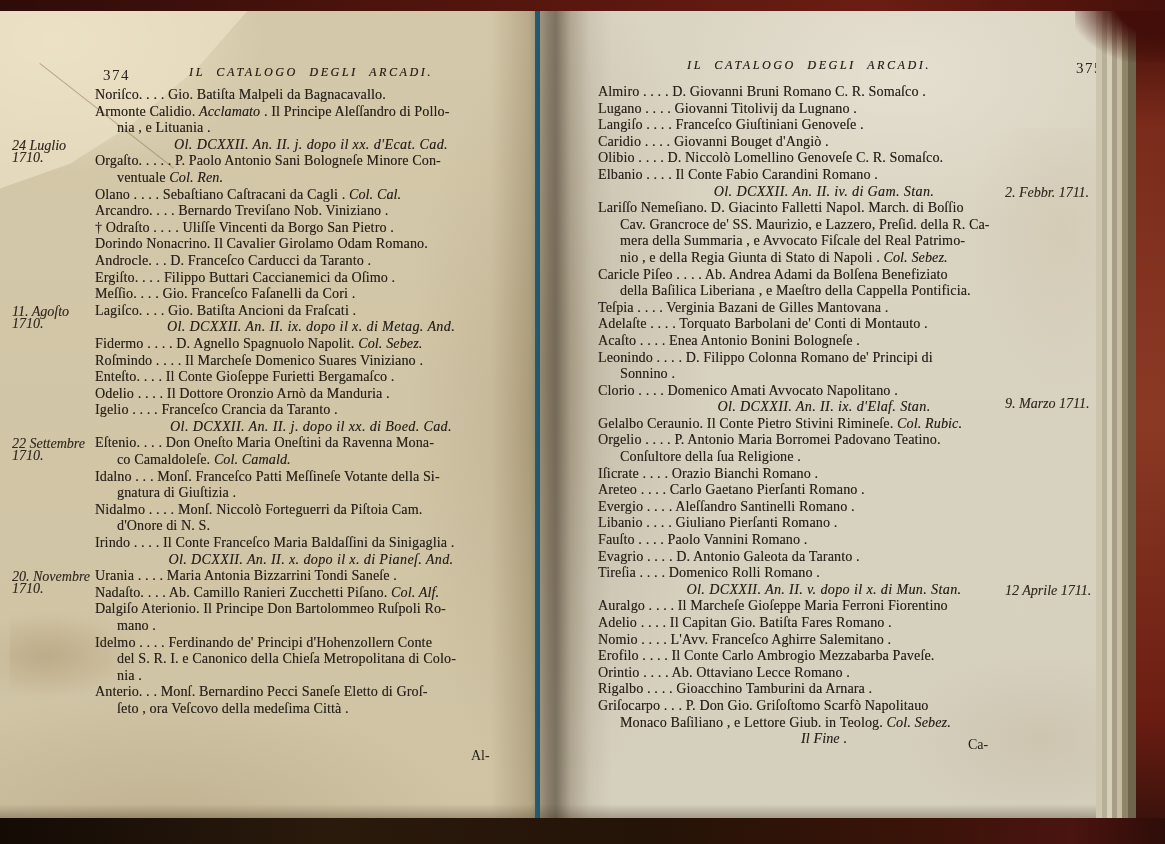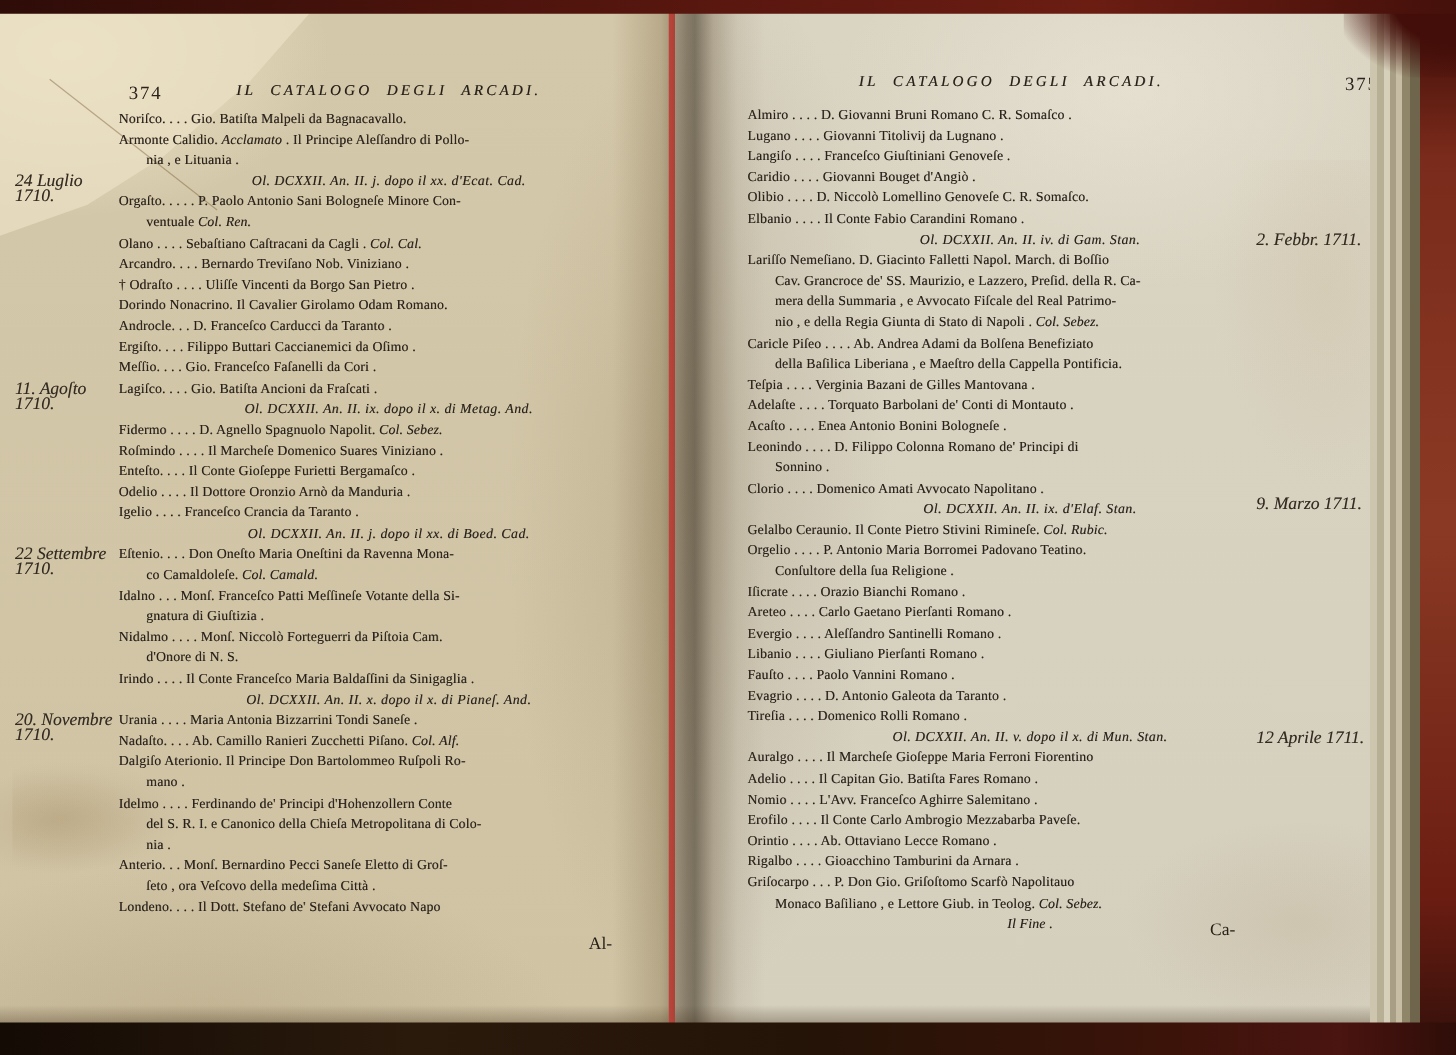--- a/index.html
+++ b/index.html
@@ -1,19 +1,19 @@
 <!DOCTYPE html>
 <html><head>
 <meta charset="utf-8">
 <style>
   html,body { margin:0; padding:0; background:#1a120a; }
   .scene {
     position:relative; width:1165px; height:844px; overflow:hidden;
     font-family:"Liberation Serif","DejaVu Serif",serif;
-    background:#ef4444;
+    background:#0369a1;
   }
   
   .cover-top { position:absolute; left:0; top:0; width:1165px; height:11px;
     background:linear-gradient(90deg,#2e0c08,#4a130c 30%,#5d1810 55%,#6b1d12 75%,#45100b); }
   .cover-bottom { position:absolute; left:0; top:818px; width:1165px; height:26px;
     background:linear-gradient(90deg,#140b05,#2a1a0c 28%,#241307 55%,#3b1309 80%,#4a1410 92%,#2e0d08); }
   .cover-right { position:absolute; left:1136px; top:0; width:29px; height:844px;
     background:linear-gradient(180deg,#3a0b07,#7b2b1b 15%,#8a3a24 50%,#6b1d12 85%,#30100a); }
   .corner-tr { position:absolute; left:1075px; top:0; width:90px; height:62px;
     background:radial-gradient(ellipse at 100% 0,#430e09 40%,rgba(67,14,9,0) 78%); }
@@ -48,21 +48,21 @@
   .header { position:absolute; height:22px; }
   .header-left { left:95px; top:57px; width:432px; }
   .header-right { left:58px; top:50px; width:452px; }
   .pageno { position:absolute; top:2px; font-size:15px; letter-spacing:1.5px; color:#2b231b; }
   .pageno-left { left:8px; }
   .pageno-right { left:478px; }
   .running-title { position:absolute; left:0; right:0; text-align:center;
     font-style:italic; font-size:12px; letter-spacing:2.6px; word-spacing:6px; color:#261f18;
     text-shadow:0.3px 0 0 rgba(38,31,24,.55); }
   .title-right { padding-right:30px; }
-  .body { position:absolute; font-size:11px; letter-spacing:.15px; color:#28211a;
+  .body { position:absolute; font-size:14px; letter-spacing:.15px; color:#28211a;
     text-shadow:0.25px 0 0 rgba(40,32,24,.45); }
   .body-left { left:95px; top:79px; width:432px; line-height:16.6px; }
   .body-right { left:58px; top:76px; width:452px; line-height:16.6px; }
   .line { white-space:nowrap; }
   .cont { padding-left:22px; }
   .section { text-align:center; font-style:italic; letter-spacing:.4px; }
   .fin { text-align:center; font-style:italic; }
   .mnote { position:absolute; font-size:14px; font-style:italic; line-height:11.5px;
     color:#322a20; text-shadow:0.2px 0 0 rgba(50,42,32,.4); }
   .page-left .mnote { left:12px; width:80px; }
@@ -121,21 +121,20 @@
         <div class="line section"><span>Ol. DCXXII. An. II. x. dopo il x. di Pianeſ. And.</span></div>
         <div class="line entry"><span>Urania . . . . Maria Antonia Bizzarrini Tondi Saneſe .</span></div>
         <div class="line entry"><span>Nadaſto. . . . Ab. Camillo Ranieri Zucchetti Piſano. </span><i>Col. Alf.</i></div>
         <div class="line entry"><span>Dalgiſo Aterionio. Il Principe Don Bartolommeo Ruſpoli Ro-</span></div>
         <div class="line cont"><span>mano .</span></div>
         <div class="line entry"><span>Idelmo . . . . Ferdinando de' Principi d'Hohenzollern Conte</span></div>
         <div class="line cont"><span>del S. R. I. e Canonico della Chieſa Metropolitana di Colo-</span></div>
         <div class="line cont"><span>nia .</span></div>
         <div class="line entry"><span>Anterio. . . Monſ. Bernardino Pecci Saneſe Eletto di Groſ-</span></div>
         <div class="line cont"><span>ſeto , ora Veſcovo della medeſima Città .</span></div>
-        <div class="line entry"><span>Londeno. . . . Il Dott. Stefano de' Stefani Avvocato Napo</span></div>
       </div>
     <div class="catchword catch-left">Al-</div>
   <div class="mnote" style="top: 132px;">24 Luglio 1710.</div>
       <div class="mnote" style="top: 298px;">11. Agoſto 1710.</div>
       <div class="mnote" style="top: 430px;">22 Settembre 1710.</div>
       <div class="mnote" style="top: 563px;">20. Novembre 1710.</div>
     </div>
 
   <div class="page page-right" id="page-right">
     <div class="stain stain-r1"></div>

